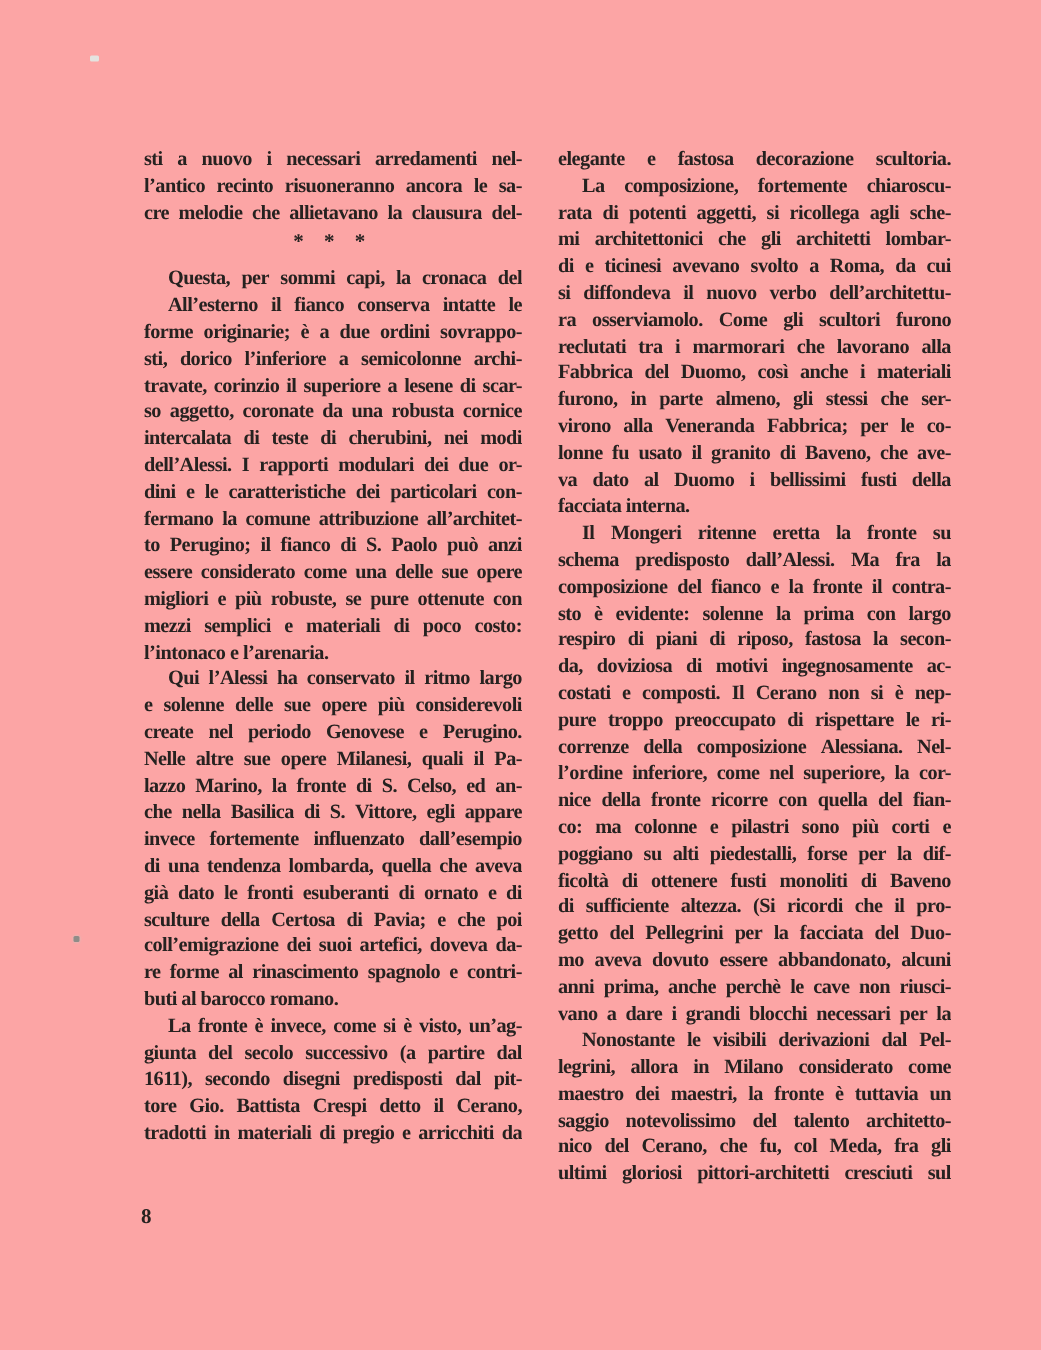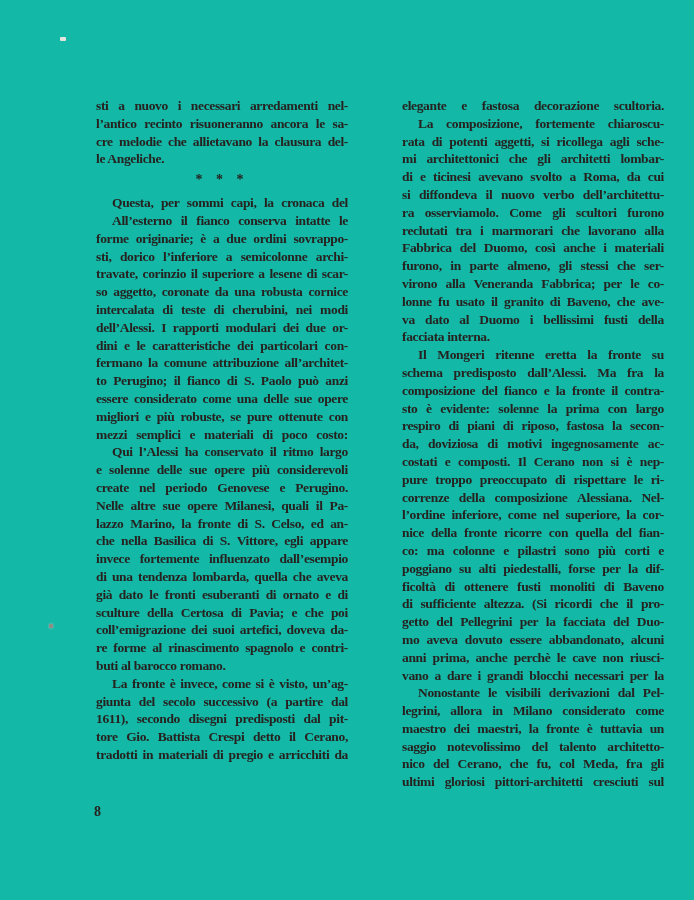--- a/index.html
+++ b/index.html
@@ -3,30 +3,30 @@
 <meta charset="utf-8">
 <style>
   html,body{margin:0;padding:0;}
   body{
     width:694px;height:900px;overflow:hidden;
     background:#fdfdfc;
     font-family:"Liberation Serif","DejaVu Serif",serif;
   }
   .page{
     position:relative;width:694px;height:900px;
-    background:#14b8a6;
+    background:#fca5a5;
     color:#262220;
   }
   .columns{
     position:absolute;left:96px;top:97px;
     display:flex;gap:24px;
   }
   .col{font-weight:700;}
   .col-left{width:252px;}
-  .col-right{width:262px;margin-left:30px;}
+  .col-right{width:262px;}
   .line{
     height:17.8px;line-height:17.8px;
     font-size:13.5px;letter-spacing:-0.35px;
     overflow:hidden;white-space:nowrap;
   }
   .line.just{display:flex;justify-content:space-between;}
   .line.just span{flex:0 0 auto;}
   .line.plain{display:block;}
   .line.indent{padding-left:16px;box-sizing:border-box;}
   .sep{
@@ -70,21 +70,20 @@
         </div>
         <div class="line just">
           <span>cre</span>
           <span>melodie</span>
           <span>che</span>
           <span>allietavano</span>
           <span>la</span>
           <span>clausura</span>
           <span>del-</span>
         </div>
-        <div class="line plain">le Angeliche.</div>
         <div class="sep">* * *</div>
         <div class="line just indent">
           <span>Questa,</span>
           <span>per</span>
           <span>sommi</span>
           <span>capi,</span>
           <span>la</span>
           <span>cronaca</span>
           <span>del</span>
         </div>
@@ -198,20 +197,21 @@
         </div>
         <div class="line just">
           <span>mezzi</span>
           <span>semplici</span>
           <span>e</span>
           <span>materiali</span>
           <span>di</span>
           <span>poco</span>
           <span>costo:</span>
         </div>
+        <div class="line plain">l’intonaco e l’arenaria.</div>
         <div class="line just indent">
           <span>Qui</span>
           <span>l’Alessi</span>
           <span>ha</span>
           <span>conservato</span>
           <span>il</span>
           <span>ritmo</span>
           <span>largo</span>
         </div>
         <div class="line just">

